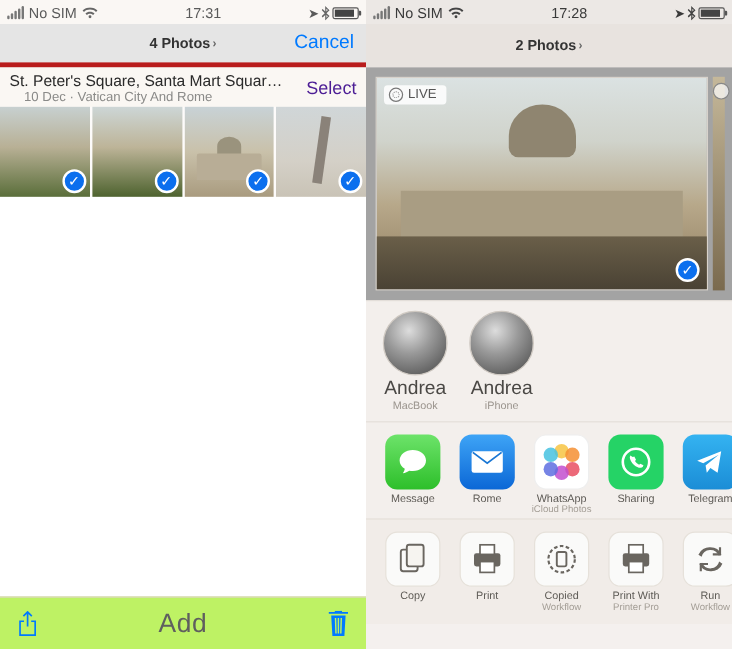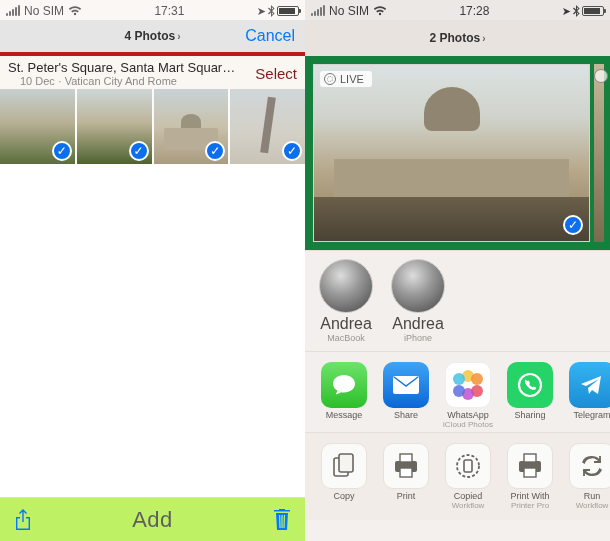--- a/index.html
+++ b/index.html
@@ -49,21 +49,21 @@
       position: absolute; right: 10px; color: #007aff; font-size: 16px;
     }
 
     
     .moment-header {
       display: flex; justify-content: space-between; align-items: center;
       padding: 4px 8px 2px; background: #faf7f3;
     }
     .moment-info .title { font-size: 13px; color: #2a2a2a; white-space: nowrap; overflow: hidden; text-overflow: ellipsis; max-width: 230px; }
     .moment-info .subtitle { font-size: 11px; color: #8a8a88; white-space: nowrap; overflow: hidden; text-overflow: ellipsis; max-width: 230px; margin-left: 12px; }
-    .moment-select { color: #7f1d1d; font-size: 15px; }
+    .moment-select { color: #4c1d95; font-size: 15px; }
 
     
     .thumb-row { display: flex; gap: 2px; padding: 0; }
     .thumb {
       width: 75px; height: 75px; position: relative;
       background: linear-gradient(to bottom, #b9c9cf 0%, #c9d3d6 40%, #a89271 100%);
       overflow: hidden;
     }
     .thumb.t1 { background: linear-gradient(to bottom, #c7d0d0 0%, #b8b095 45%, #5a6e3a 100%); }
     .thumb.t2 { background: linear-gradient(to bottom, #cdd6d6 0%, #bdb498 45%, #4e632f 100%); }
@@ -84,21 +84,21 @@
     
     .left-toolbar {
       height: 44px; background: #bef264; border-top: 1px solid #e3d5d1;
       display: flex; align-items: center; justify-content: space-between;
       padding: 0 14px;
     }
     .left-toolbar .share-ic, .left-toolbar .trash-ic { color: #007aff; font-size: 20px; }
     .left-toolbar .middle { flex:1; text-align:center; font-size: 22px; color: #5f5f5f; font-weight: 400; letter-spacing: 0.5px; }
 
     
-    .preview-wrap { padding: 8px 6px 8px 8px; display: flex; gap: 4px; background: #15803d; }
+    .preview-wrap { padding: 8px 6px 8px 8px; display: flex; gap: 4px; background: #a3a3a3; }
     .wide-photo {
       position: relative; width: 280px; height: 178px;
       background: linear-gradient(to bottom, #dbe2e2 0%, #d0d3cb 30%, #b7a88a 60%, #8e7b5e 100%);
       border: 1px solid #d8d2cb;
     }
     .wide-photo .dome2 {
       position:absolute; left:50%; top:22px; transform:translateX(-50%);
       width:56px; height:44px; border-radius:50% 50% 8px 8px / 60% 60% 8px 8px;
       background:#8f8570;
     }
@@ -322,21 +322,21 @@
           </div>
           <div class="label">Message</div>
         </div>
         <div class="app">
           <div class="app-icon mail">
             <svg width="28" height="20" viewBox="0 0 28 20">
                 <rect x="1" y="1" width="26" height="18" rx="2" fill="#fff"></rect>
                 <path d="M2 2l12 9L26 2" stroke="#1a77d4" stroke-width="1.5" fill="none"></path>
               </svg>
           </div>
-          <div class="label">Share</div>
+          <div class="label">Rome</div>
         </div>
         <div class="app">
           <div class="app-icon photos">
             <div class="photos-flower">
                 <div class="petal p1"></div>
                 <div class="petal p2"></div>
                 <div class="petal p3"></div>
                 <div class="petal p4"></div>
                 <div class="petal p5"></div>
                 <div class="petal p6"></div>

